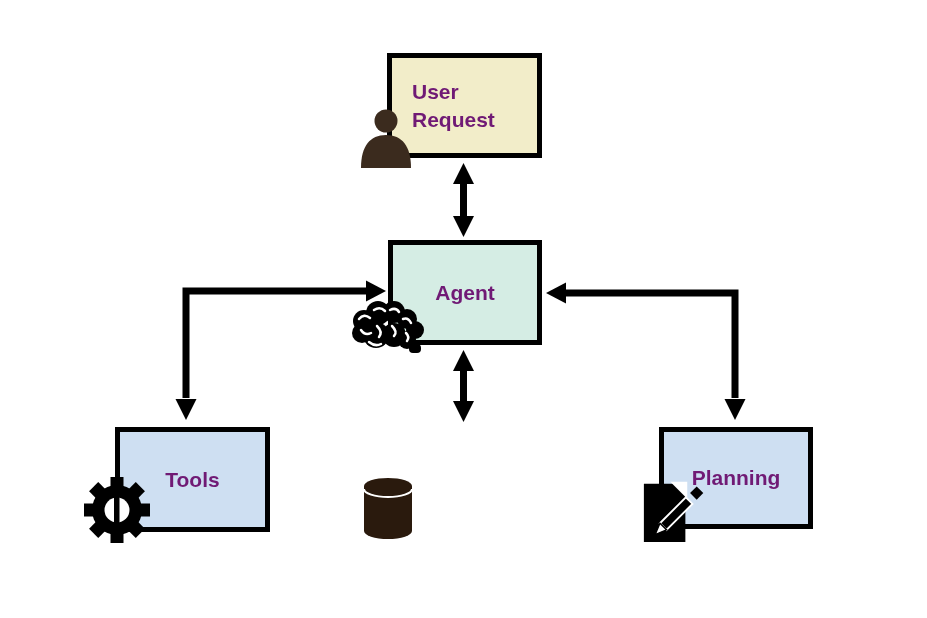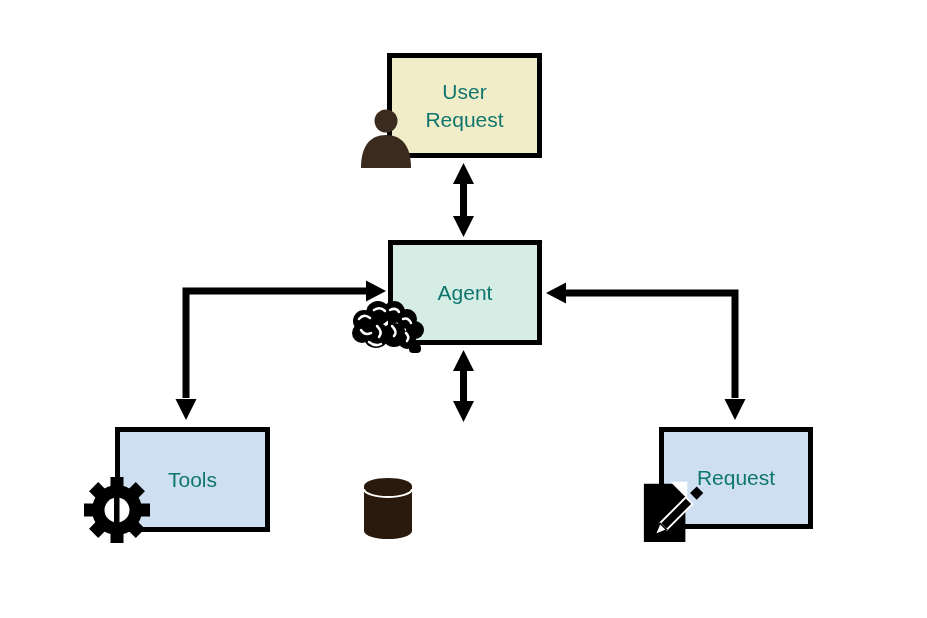--- a/index.html
+++ b/index.html
@@ -1,21 +1,21 @@
 <!DOCTYPE html>
 <html><head>
 <meta charset="utf-8">
 <style>
   html,body{margin:0;padding:0;background:#fff;}
   .canvas{position:relative;width:927px;height:618px;background:#ffffff;
           font-family:"Liberation Sans",sans-serif;overflow:hidden;}
   .connectors{position:absolute;left:0;top:0;z-index:1;}
   .node{position:absolute;border:5px solid #000;box-sizing:border-box;z-index:2;
         display:flex;align-items:center;justify-content:center;}
-  .node-label{font-weight:normal;font-size:21px;color:#0f766e;text-align:center;line-height:1.3;}
+  .node-label{font-weight:bold;font-size:21px;color:#701a75;text-align:left;line-height:1.3;}
   #node-user-request{left:387px;top:53px;width:155px;height:105px;}
   #node-user-request .node-label{max-width:105px;}
   #node-agent{left:388px;top:240px;width:154px;height:105px;}
   #node-tools{left:115px;top:427px;width:155px;height:105px;}
   #node-memory{left:388px;top:426px;width:155px;height:104px;}
   #node-planning{left:659px;top:427px;width:154px;height:102px;}
   .icon{position:absolute;z-index:3;}
   #icon-person{left:358px;top:106px;}
   #icon-brain{left:349px;top:300px;}
   #icon-gear{left:84px;top:477px;}
@@ -49,21 +49,21 @@
   <div class="node" id="node-user-request" style="background-color: rgb(242, 237, 201);">
     <span class="node-label">User Request</span>
   </div>
   <div class="node" id="node-agent" style="background-color: rgb(213, 237, 228);">
     <span class="node-label">Agent</span>
   </div>
   <div class="node" id="node-tools" style="background-color: rgb(206, 223, 242);">
     <span class="node-label">Tools</span>
   </div>
   <div class="node" id="node-planning" style="background-color: rgb(206, 223, 242);">
-    <span class="node-label">Request</span>
+    <span class="node-label">Planning</span>
   </div>
 
   <svg class="icon" id="icon-person" width="56" height="62" viewBox="0 0 56 62">
     <g fill="#3B2B1E">
       <circle cx="28" cy="15" r="11.5"></circle>
       <path d="M3,62 C3,40 12,29 28,29 C44,29 53,40 53,62 Z"></path>
     </g>
   </svg>
 
   <svg class="icon" id="icon-brain" width="80" height="60" viewBox="0 0 80 60">

